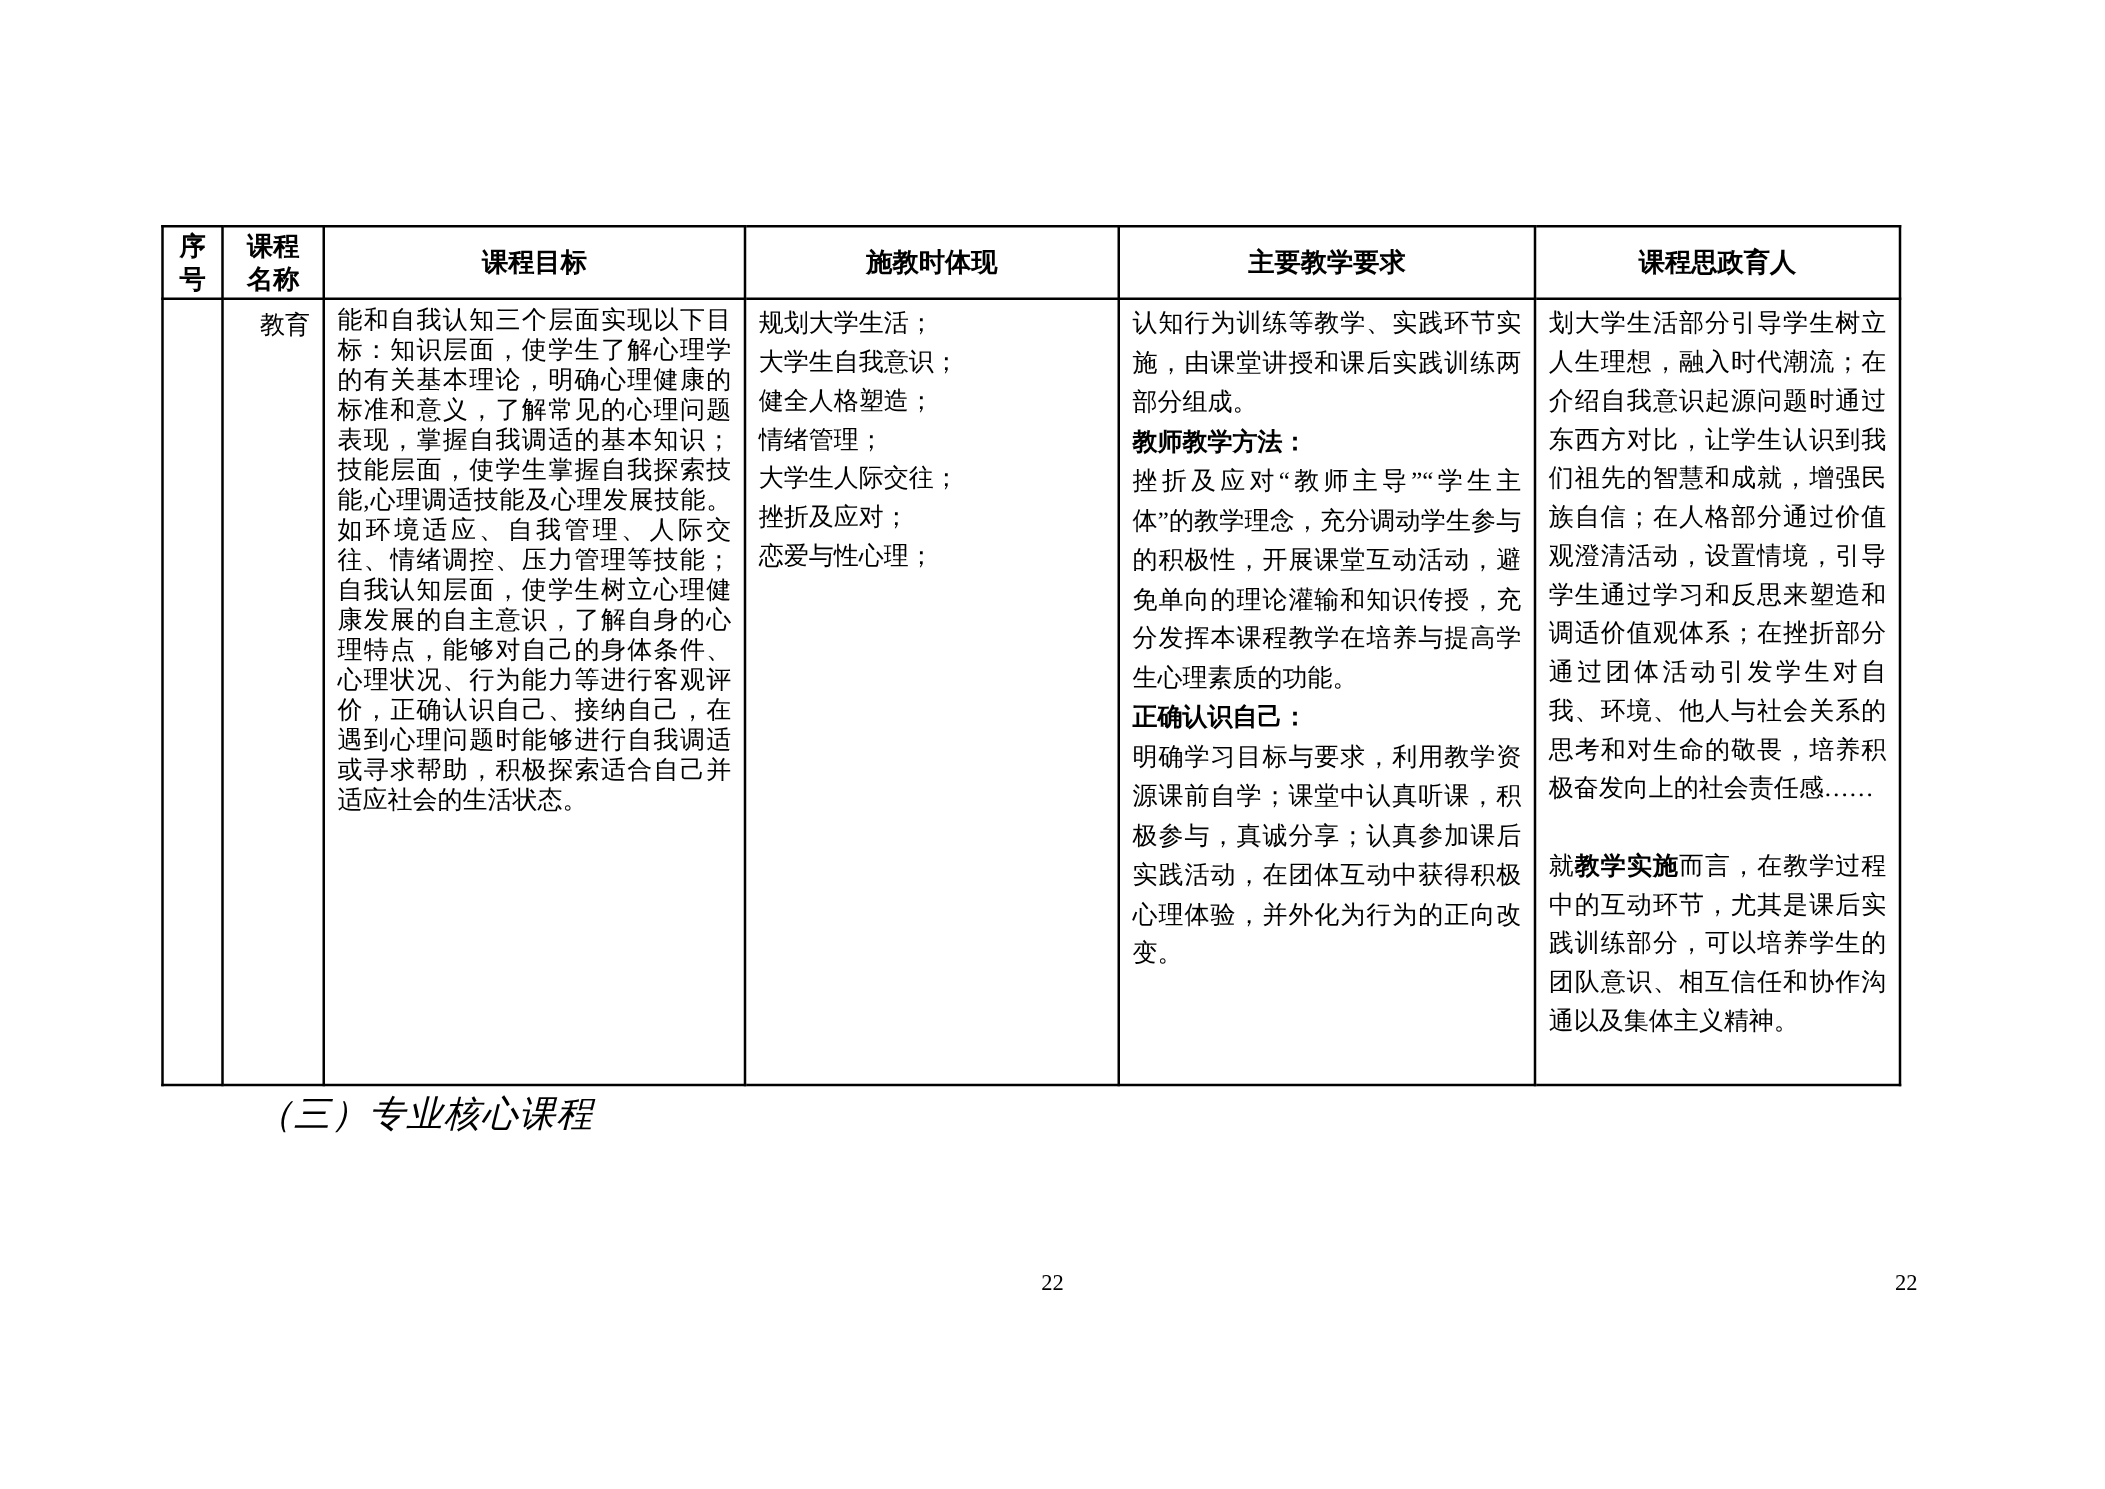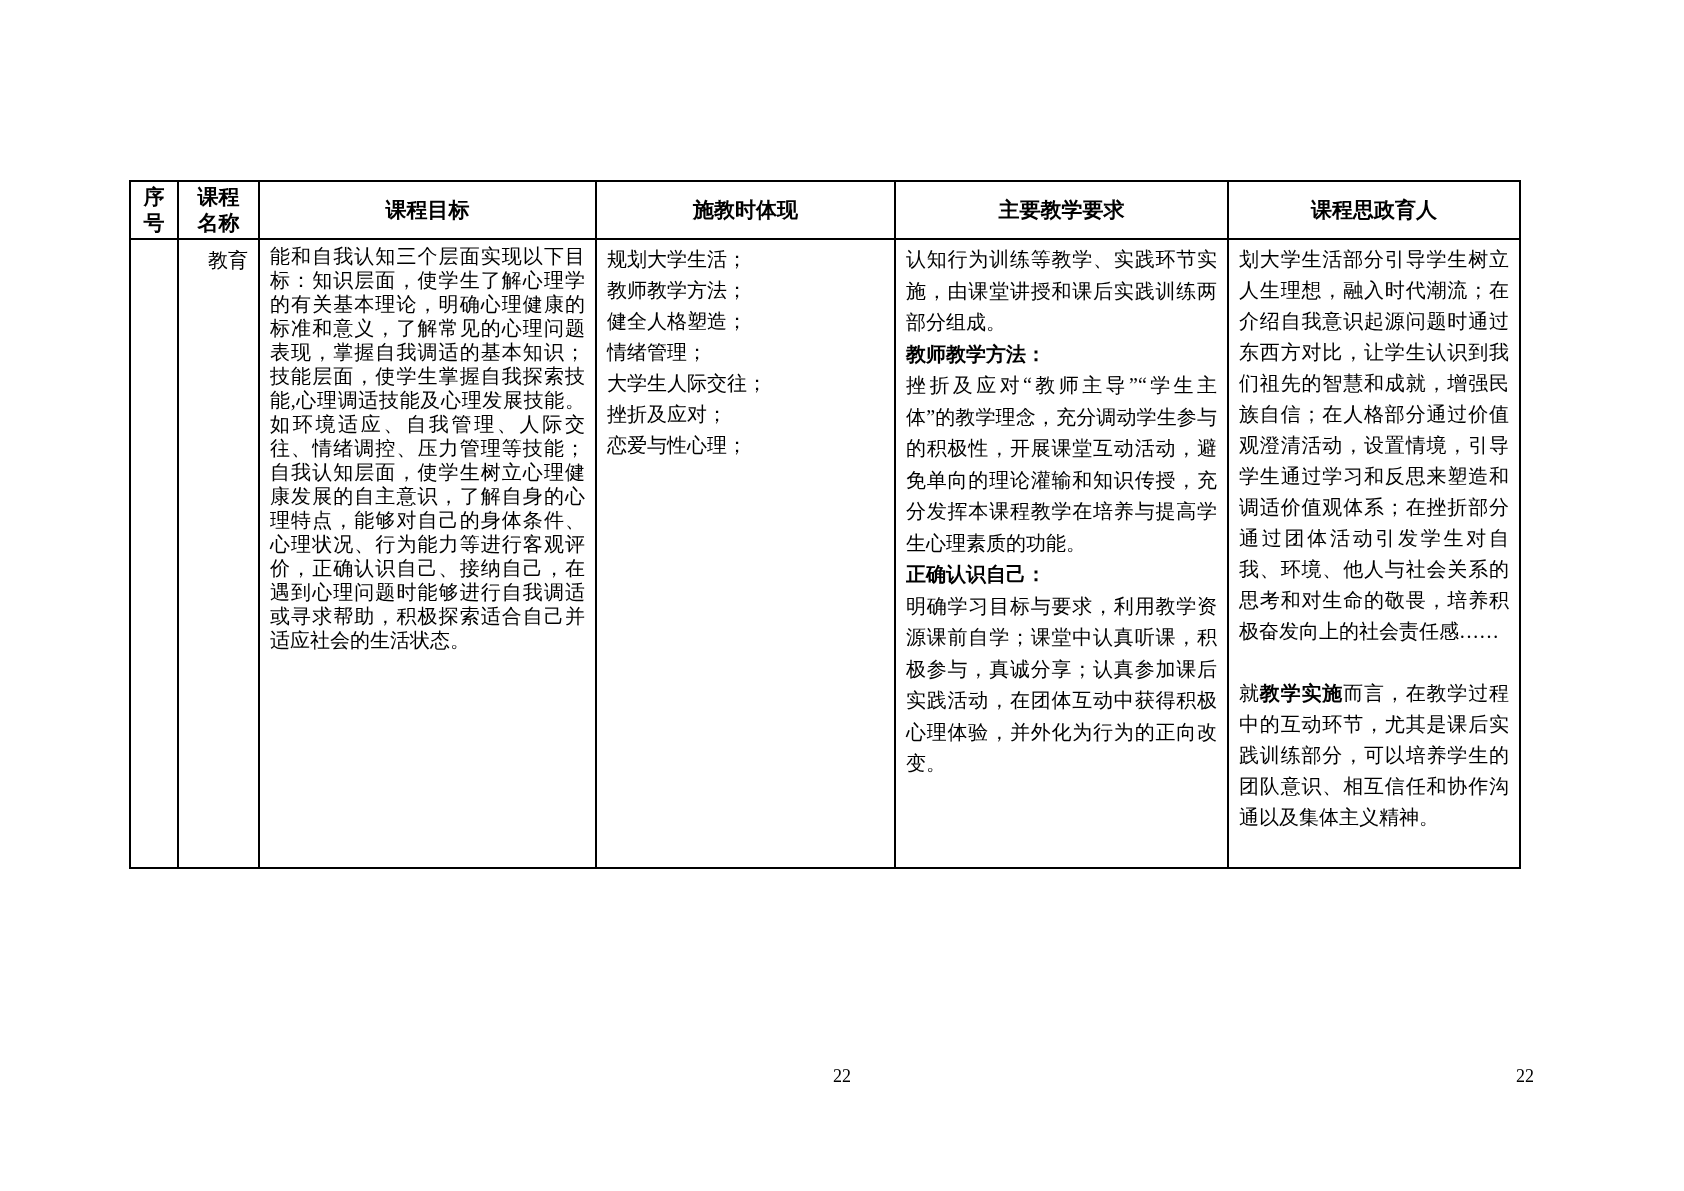--- a/index.html
+++ b/index.html
@@ -73,21 +73,21 @@
     left: 205px;
     top: 872px;
     font-size: 29px;
     font-style: italic;
     letter-spacing: 1px;
     font-family: "Liberation Serif", "DejaVu Serif", serif;
     white-space: nowrap;
   }
   .footer-num {
     position: absolute;
-    top: 1066px;
+    top: 1016px;
     font-size: 18px;
     width: 60px;
     text-align: center;
   }
   .footer-num.center { left: 812px; }
   .footer-num.right  { left: 1495px; }
 </style>
 </head>
 <body>
 
@@ -116,21 +116,21 @@
     </thead>
     <tbody>
       <tr>
         <td class="cell-no"></td>
         <td class="cell-name">教育</td>
         <td class="cell-objectives rich">
             <div class="para"><span>能和自我认知三个层面实现以下目标：知识层面，使学生了解心理学的有关基本理论，明确心理健康的标准和意义，了解常见的心理问题表现，掌握自我调适的基本知识；技能层面，使学生掌握自我探索技能,心理调适技能及心理发展技能。如环境适应、自我管理、人际交往、情绪调控、压力管理等技能；自我认知层面，使学生树立心理健康发展的自主意识，了解自身的心理特点，能够对自己的身体条件、心理状况、行为能力等进行客观评价，正确认识自己、接纳自己，在遇到心理问题时能够进行自我调适或寻求帮助，积极探索适合自己并适应社会的生活状态。</span></div>
           </td>
         <td class="cell-content rich">
             <div class="para"><span>规划大学生活；</span></div>
-            <div class="para"><span>教师教学方法；</span></div>
+            <div class="para"><span>大学生自我意识；</span></div>
             <div class="para"><span>健全人格塑造；</span></div>
             <div class="para"><span>情绪管理；</span></div>
             <div class="para"><span>大学生人际交往；</span></div>
             <div class="para"><span>挫折及应对；</span></div>
             <div class="para"><span>恋爱与性心理；</span></div>
           </td>
         <td class="cell-requirements rich">
             <div class="para"><span>认知行为训练等教学、实践环节实施，由课堂讲授和课后实践训练两部分组成。</span></div>
             <div class="para"><span class="bold">教师教学方法：</span></div>
             <div class="para"><span>挫折及应对“教师主导”“学生主体”的教学理念，充分调动学生参与的积极性，开展课堂互动活动，避免单向的理论灌输和知识传授，充分发挥本课程教学在培养与提高学生心理素质的功能。</span></div>
@@ -139,17 +139,18 @@
           </td>
         <td class="cell-ideology rich">
             <div class="para"><span>划大学生活部分引导学生树立人生理想，融入时代潮流；在介绍自我意识起源问题时通过东西方对比，让学生认识到我们祖先的智慧和成就，增强民族自信；在人格部分通过价值观澄清活动，设置情境，引导学生通过学习和反思来塑造和调适价值观体系；在挫折部分通过团体活动引发学生对自我、环境、他人与社会关系的思考和对生命的敬畏，培养积极奋发向上的社会责任感……</span></div>
             <div class="para">&nbsp;</div>
             <div class="para"><span>就</span><span class="bold">教学实施</span><span>而言，在教学过程中的互动环节，尤其是课后实践训练部分，可以培养学生的团队意识、相互信任和协作沟通以及集体主义精神。</span></div>
           </td>
       </tr>
     </tbody>
   </table>
 
+  <div class="section-heading">（三）专业核心课程</div>
 
   <div class="footer-num center">22</div>
   <div class="footer-num right">22</div>
 
 </div>
 
 </body></html>

